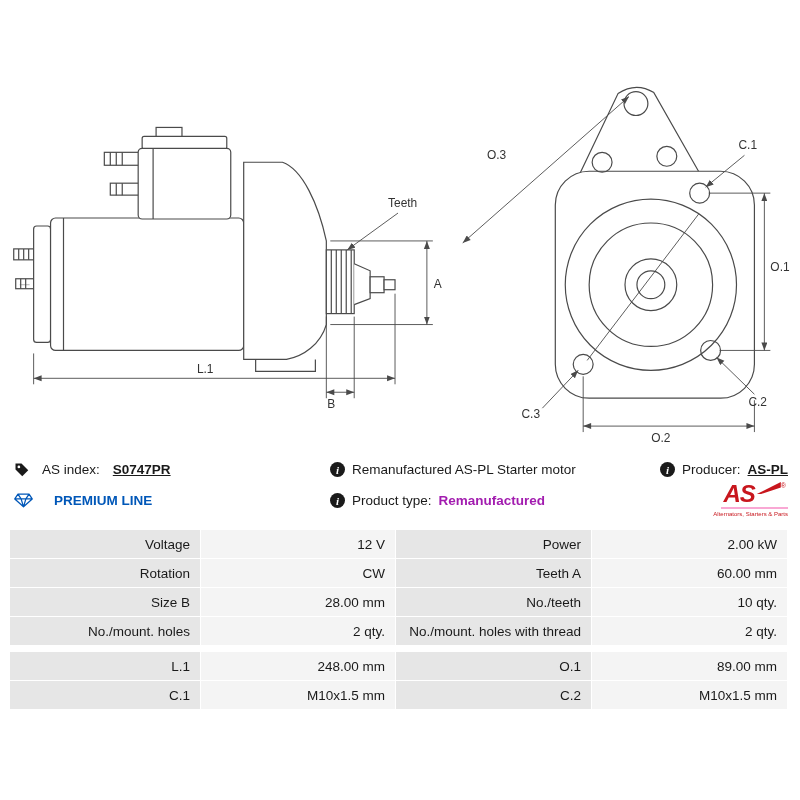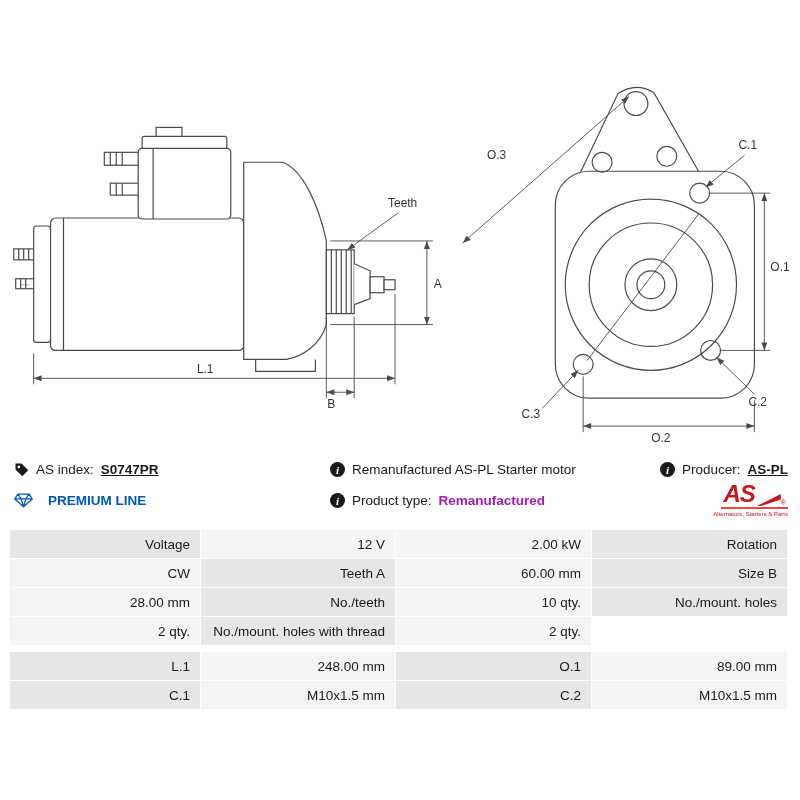--- a/index.html
+++ b/index.html
@@ -6,33 +6,33 @@
     font-family:"Liberation Sans", sans-serif; color:#1a1a1a; }
   .page { width:800px; height:800px; position:relative; overflow:hidden; }
 
   
   .diagram { width:800px; height:448px; }
   .diagram svg text { font-family:"Liberation Sans", sans-serif; font-size:12px; fill:#333; stroke:none; }
 
   
   .info { padding:6px 12px 0 14px; }
   .info-row { display:flex; align-items:center; height:31px; font-size:13.5px; }
-  .col-left { width:316px; display:flex; align-items:flex-start; gap:7px; }
+  .col-left { width:316px; display:flex; align-items:flex-start; gap:13px; }
   .col-mid  { flex:1; display:flex; align-items:center; gap:7px; }
   .col-right{ display:flex; align-items:center; gap:7px; justify-content:flex-end; }
   .b { font-weight:bold;text-decoration:underline; }
   .premium { color:#0057b8; font-weight:bold;padding-left:8px; }
   .green { color:#a21caf; font-weight:bold; }
   .info-i { width:15px; height:15px; border-radius:50%; background:#1a1a1a; color:#fff;
     display:inline-flex; align-items:center; justify-content:center; flex:0 0 auto;
     font:italic bold 11px "Liberation Serif", serif; }
 
   
   .logo { text-align:right; line-height:1; margin-top:-2px; }
-  .logo-mark { display:inline-flex; align-items:flex-end; border-bottom:2px solid #ef4444; padding:0 2px 1px 2px; }
+  .logo-mark { display:inline-flex; align-items:flex-start; border-bottom:2px solid #f9a8d4; padding:0 2px 1px 2px; }
   .logo-as { color:#c8161d; font-weight:bold; font-style:italic; font-size:24px; letter-spacing:-1px; }
   .logo-swoosh { display:inline-block; width:24px; height:12px; margin-left:2px; background:#c8161d;
     clip-path:polygon(0 100%, 100% 0, 100% 45%, 18% 100%); }
   .logo-reg { font-size:7px; color:#c8161d; vertical-align:top; }
   .logo-sub { font-size:6px; color:#c8161d; margin-top:2px; white-space:nowrap; }
 
   
   .spec { margin:14px 10px 0 10px; }
   .spec-grid { display:grid; grid-template-columns:190px 194px 195px 195px; gap:1px; background:#fff; }
   .spec-grid + .spec-grid { margin-top:7px; }
@@ -204,20 +204,21 @@
           <div class="logo-sub">Alternators, Starters &amp; Parts</div>
         </div>
       </div>
     </div>
   </div>
 
   <div class="spec">
     <div class="spec-grid">
       <div class="cell lbl">Voltage</div>
       <div class="cell val">12 V</div>
+      <div class="cell lbl">Power</div>
       <div class="cell val">2.00 kW</div>
 
       <div class="cell lbl">Rotation</div>
       <div class="cell val">CW</div>
       <div class="cell lbl">Teeth A</div>
       <div class="cell val">60.00 mm</div>
 
       <div class="cell lbl">Size B</div>
       <div class="cell val">28.00 mm</div>
       <div class="cell lbl">No./teeth</div>

